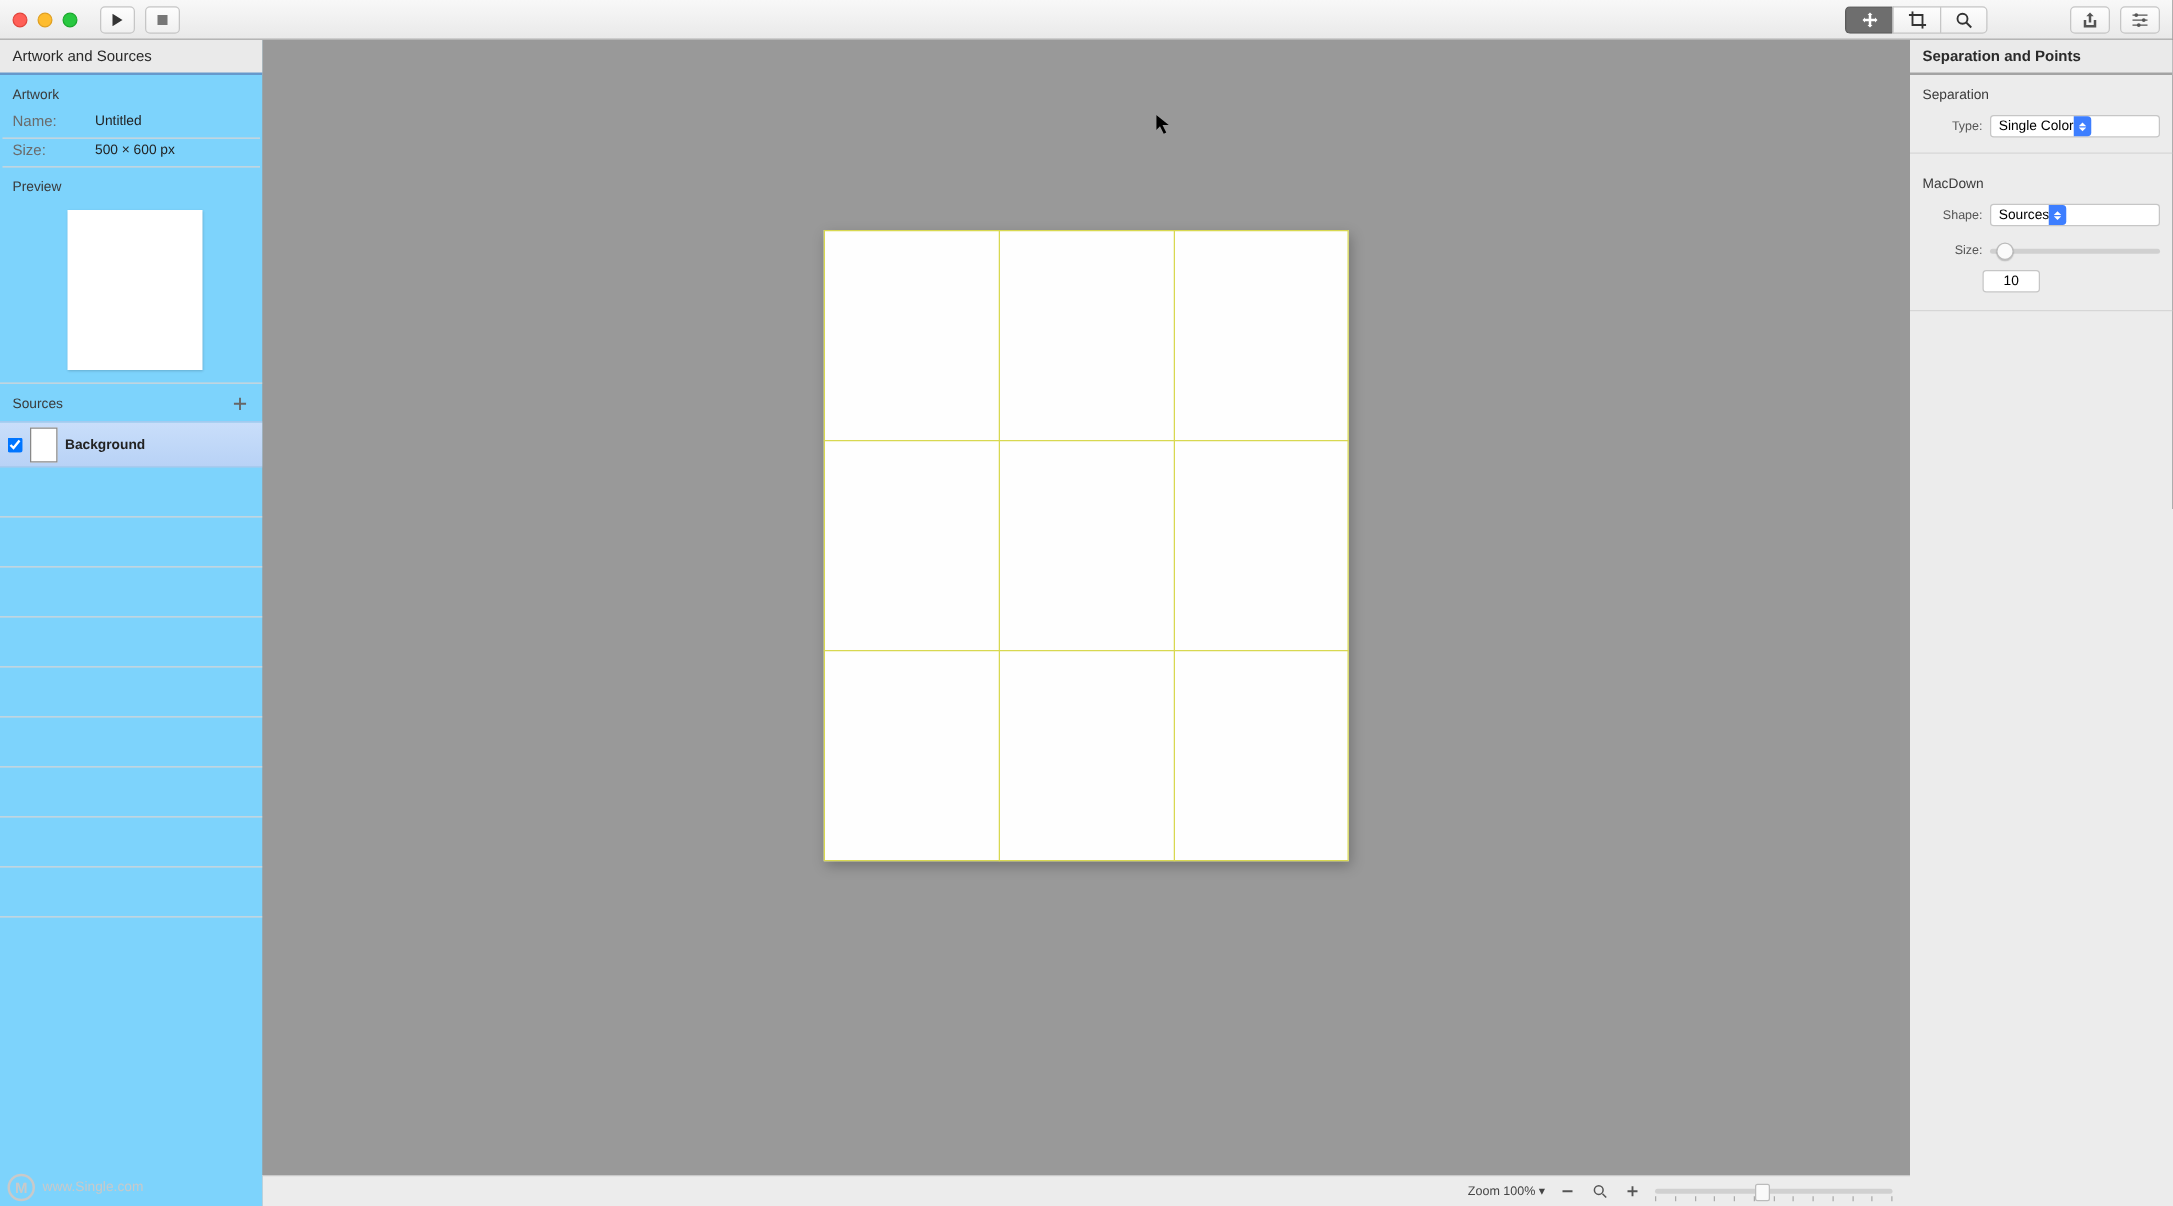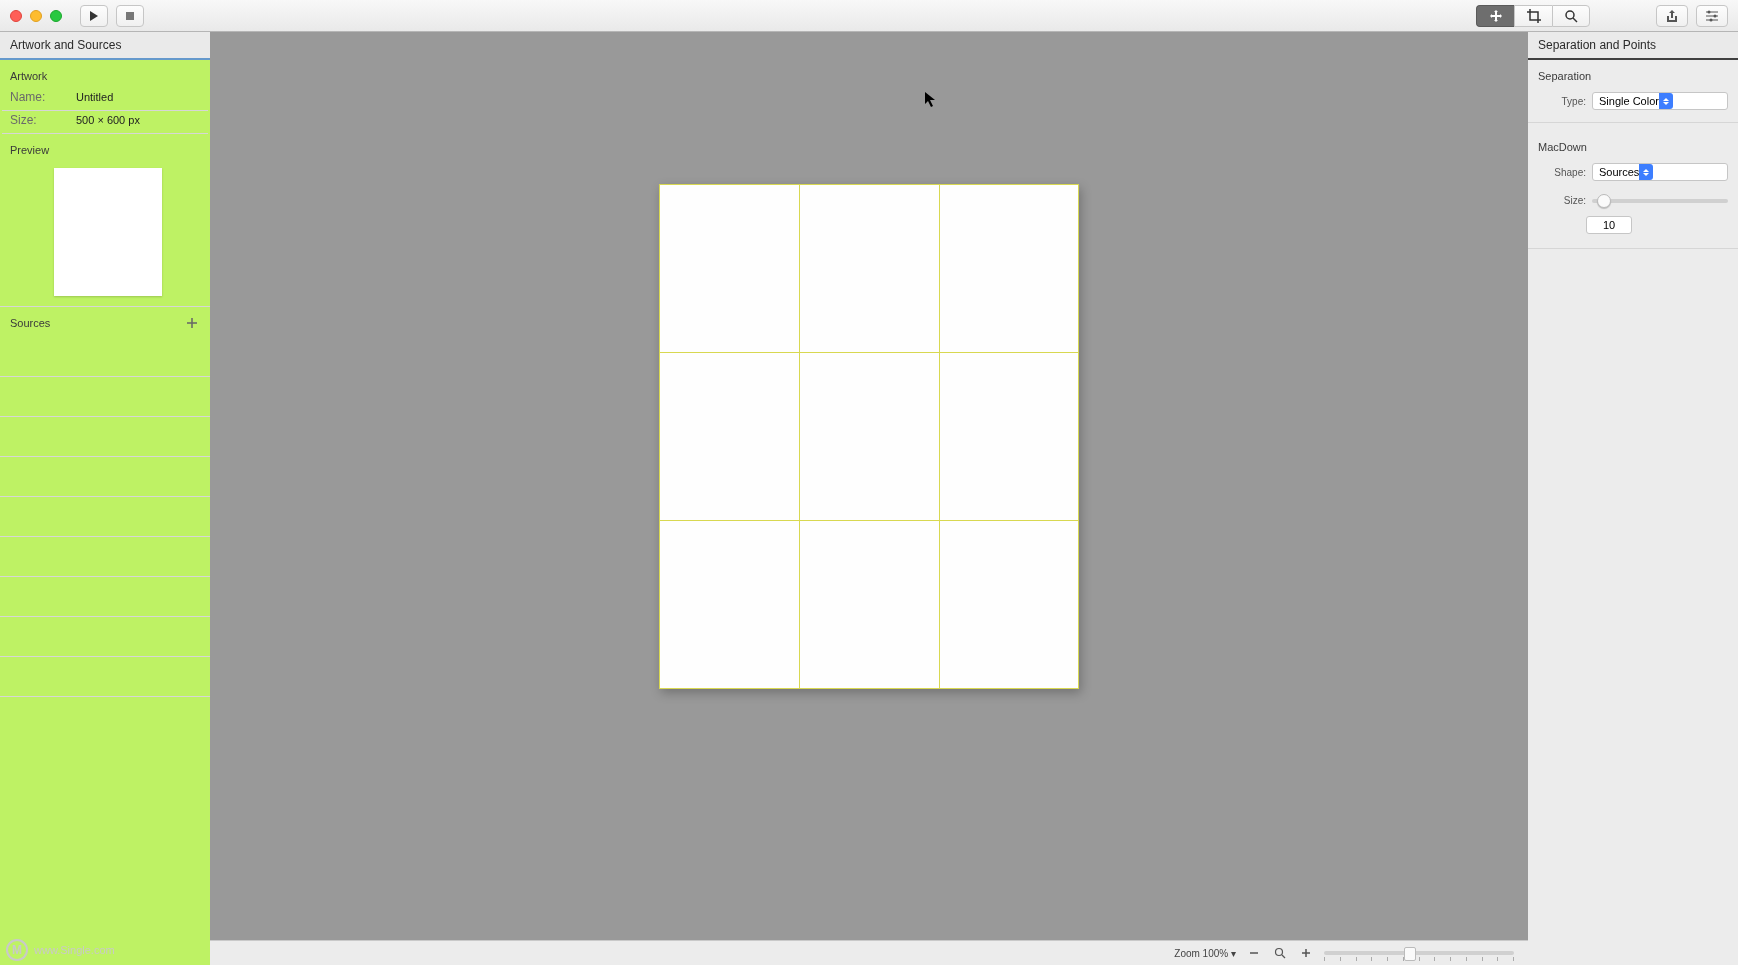--- a/index.html
+++ b/index.html
@@ -72,21 +72,21 @@
 .tb-group .tb-btn:last-child { border-radius: 0 4px 4px 0; border-right:1px solid #c6c6c6;}
 
 .toolbar-left-btns { display:flex; gap:8px; margin-left:18px;}
 .toolbar-right-btns { display:flex; gap:8px; align-items:center;}
 
 
 .left-panel {
   position: absolute;
   top: 32px; left: 0; bottom: 0;
   width: 210px;
-  background: #bef264;
+  background: #7dd3fc;
 }
 
 .panel-title {
   height: 28px;
   padding: 0 10px;
   display: flex;
   align-items: center;
   font-size: 12px;
   color: #2a2a2a;
   border-bottom: 2px solid #6699cc;
@@ -237,21 +237,21 @@
 }
 
 
 .right-panel {
   position:absolute;
   top:32px; right:0; bottom:0;
   width:210px;
   background:#ececec;
 }
 
-.right-panel .panel-title { border-bottom:2px solid #404040; }
+.right-panel .panel-title { border-bottom:2px solid #a3a3a3;font-weight:bold; }
 
 .r-section-heading {
   font-size:11px; color:#3a3a3a; padding:10px 10px 6px 10px;
 }
 
 .r-row {
   display:flex;
   align-items:center;
   padding: 4px 10px;
   gap:6px;
@@ -423,20 +423,25 @@
 
   <div class="sources-header">
     <span>Sources</span>
     <div class="plus-btn">
       <svg width="10" height="10" viewBox="0 0 10 10">
           <path d="M5 0 L5 10 M0 5 L10 5" stroke="#666" stroke-width="1.5"></path>
         </svg>
     </div>
   </div>
 
+  <div class="source-row">
+    <input type="checkbox" checked="" class="source-check" style="">
+    <div class="source-thumb"></div>
+    <div class="source-name">Background</div>
+  </div>
 
   <div class="source-empty"></div>
   <div class="source-empty"></div>
   <div class="source-empty"></div>
   <div class="source-empty"></div>
   <div class="source-empty"></div>
   <div class="source-empty"></div>
   <div class="source-empty"></div>
   <div class="source-empty"></div>
   <div class="source-empty"></div>

